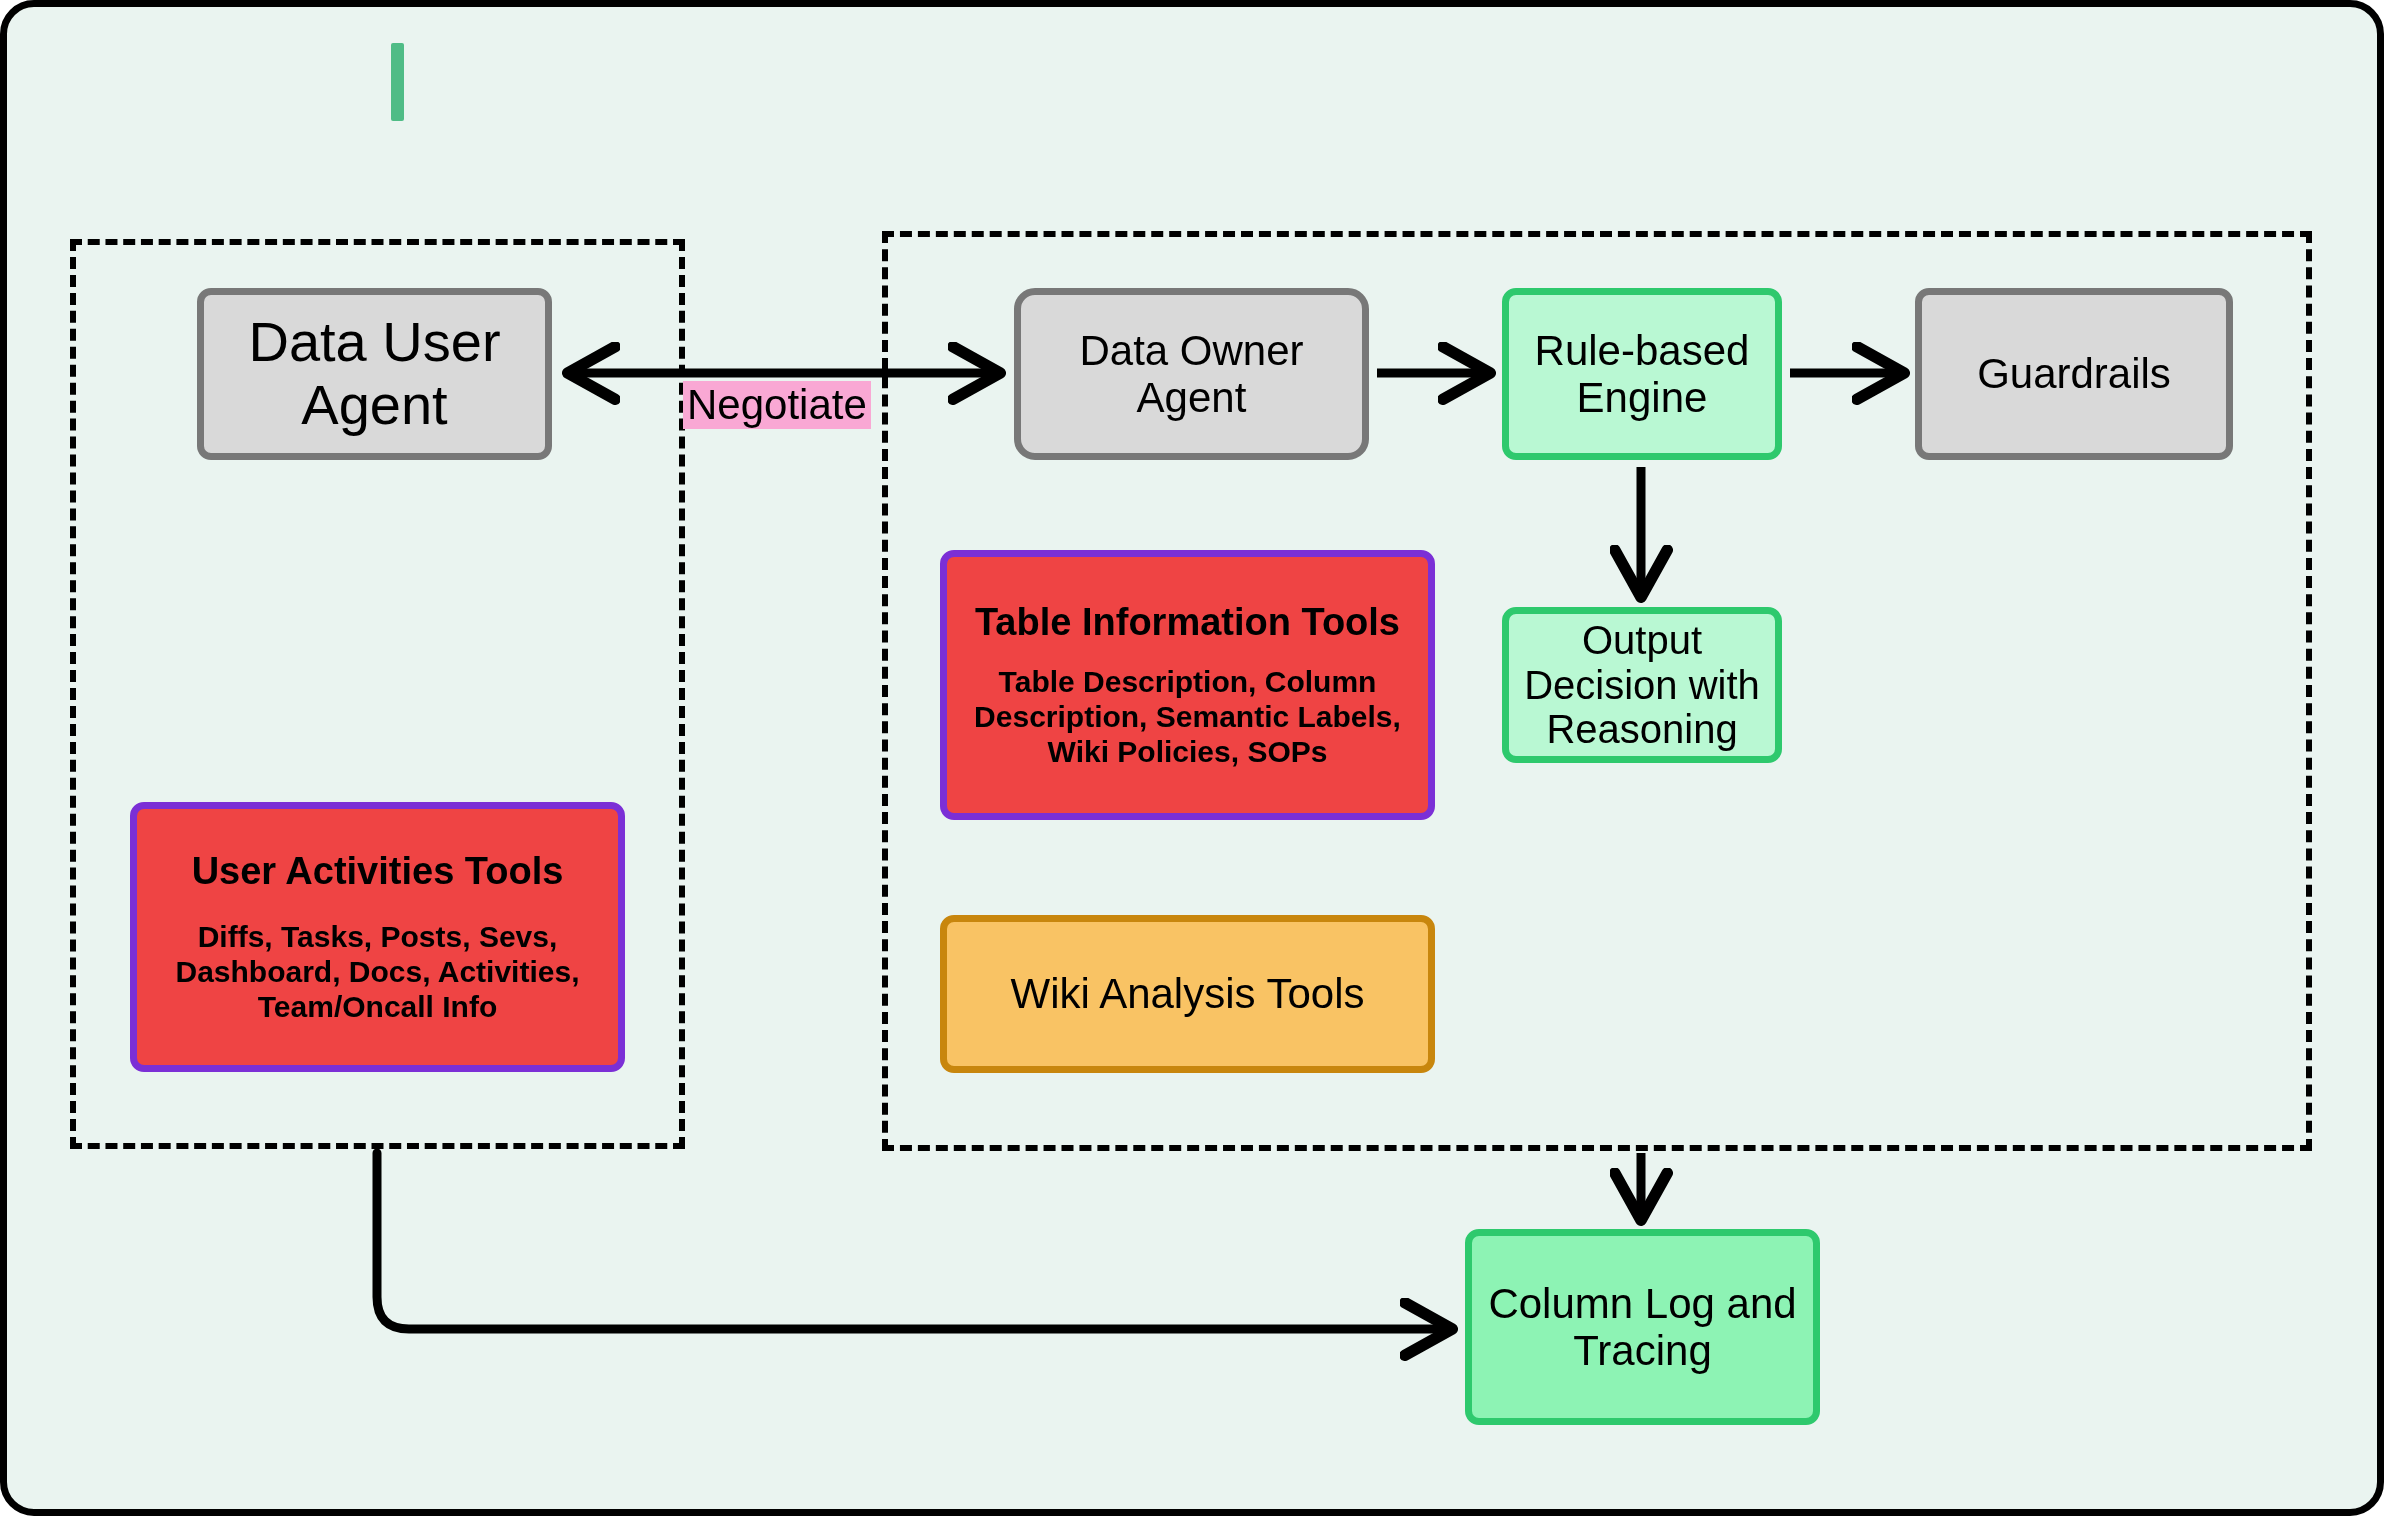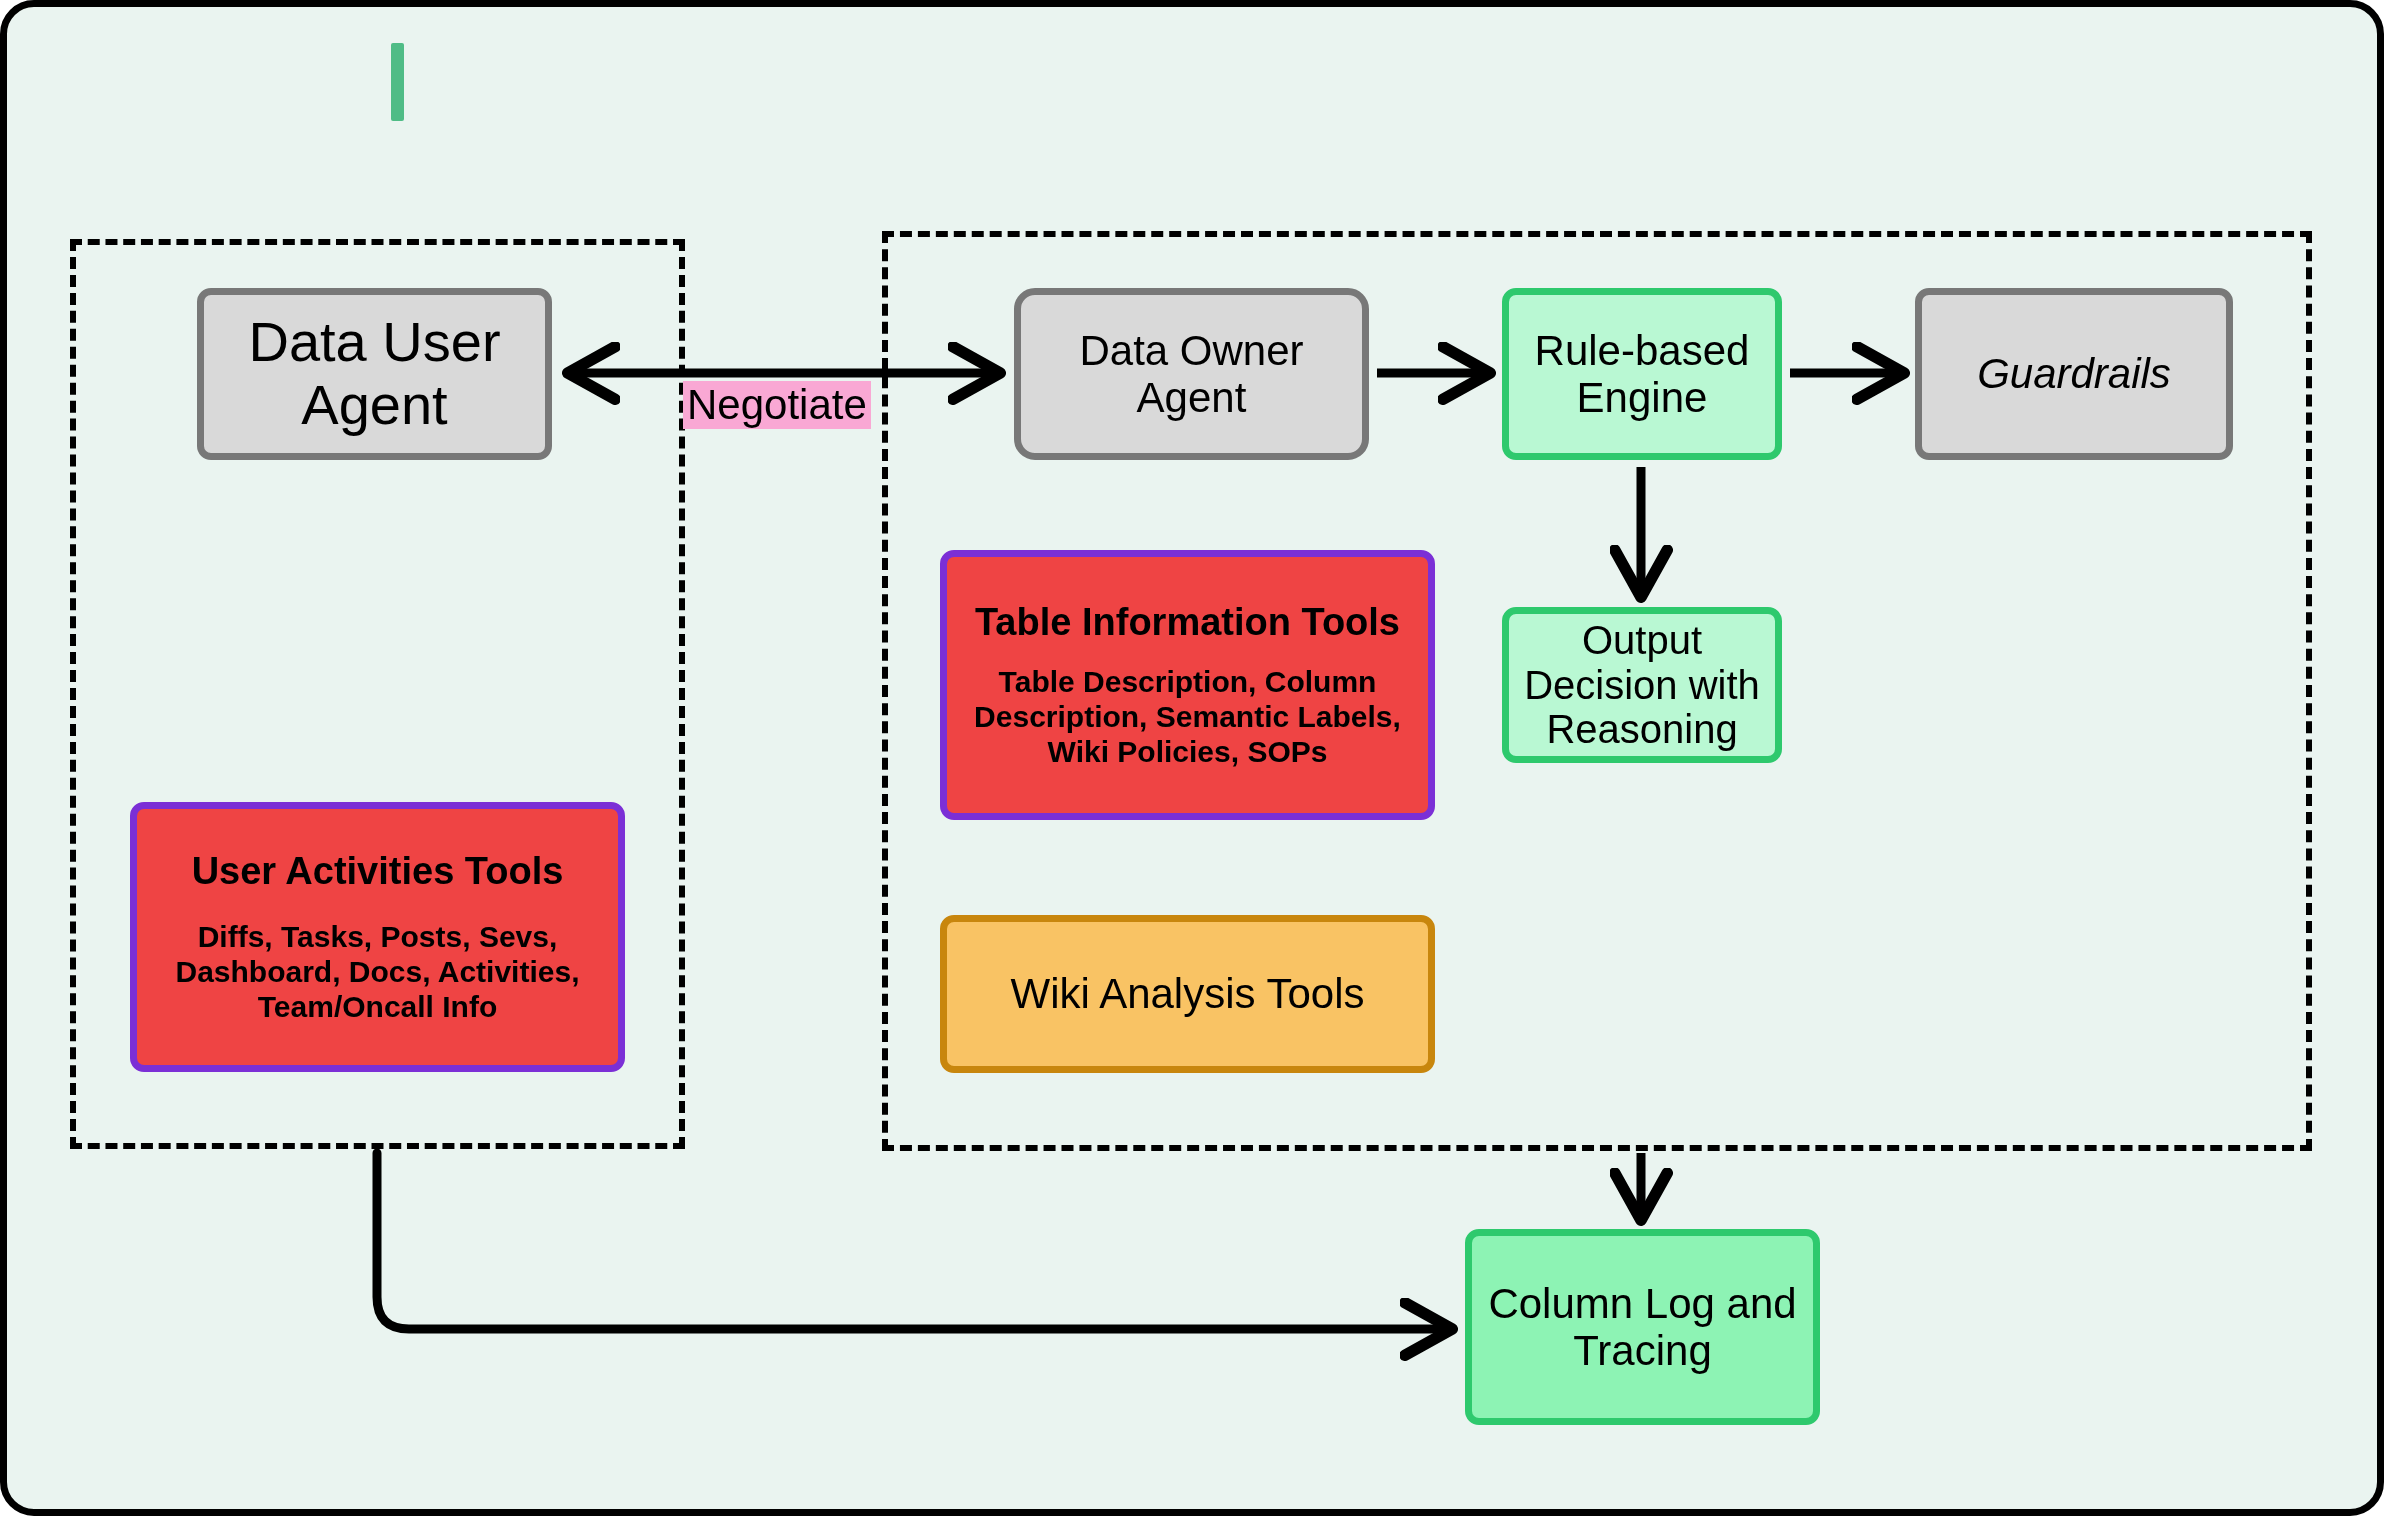--- a/index.html
+++ b/index.html
@@ -80,21 +80,21 @@
   }
   .orange-node {
     background: #f9c364;
     border: 7px solid #c8860d;
   }
 
   
   #node-data-user-agent  { left: 190px;  top: 281px;  width: 355px; height: 172px; font-size: 56px; }
   #node-data-owner-agent { left: 1007px; top: 281px;  width: 355px; height: 172px; font-size: 42px; border-radius: 21px; }
   #node-rule-engine      { left: 1495px; top: 281px;  width: 280px; height: 172px; font-size: 42px; }
-  #node-guardrails       { left: 1908px; top: 281px;  width: 318px; height: 172px; font-size: 42px; font-style: italic; }
+  #node-guardrails       { left: 1908px; top: 281px;  width: 318px; height: 172px; font-size: 42px; }
   #node-output-decision  { left: 1495px; top: 600px;  width: 280px; height: 156px; font-size: 40px; }
   #node-table-info       { left: 933px;  top: 543px;  width: 495px; height: 270px; }
   #node-query-analysis   { left: 933px;  top: 908px;  width: 495px; height: 158px; font-size: 42px; }
   #node-user-activities  { left: 123px;  top: 795px;  width: 495px; height: 270px; }
   #node-audit-log        { left: 1458px; top: 1222px; width: 355px; height: 196px; font-size: 42px; }
 
   #node-table-info .title,
   #node-user-activities .title { font-size: 38px; font-weight: bold; }
   #node-table-info .sub,
   #node-user-activities .sub { font-size: 30px; font-weight: bold; margin-top: 22px; }

